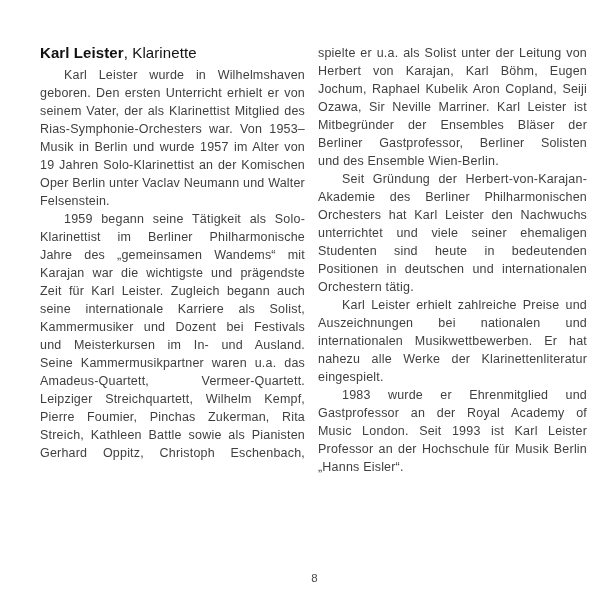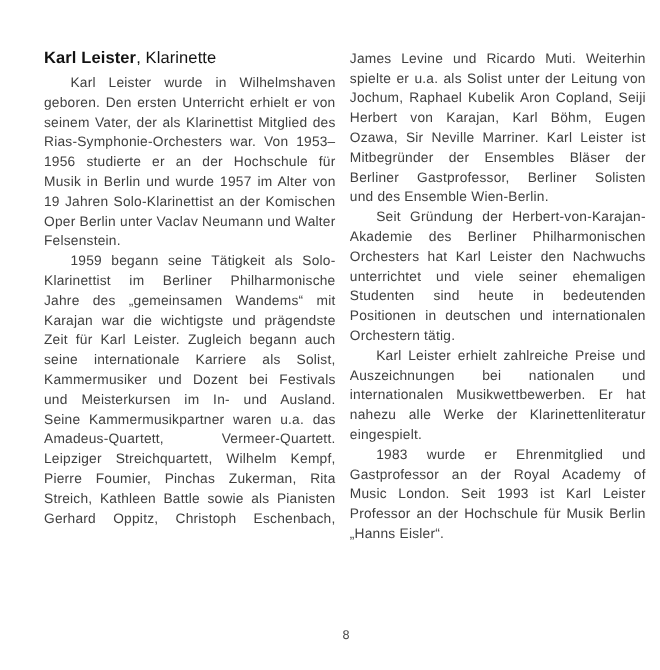--- a/index.html
+++ b/index.html
@@ -63,21 +63,20 @@
 
 <div class="sheet">
   <div class="content">
     <div class="col left">
       <div class="title"><span class="name">Karl Leister</span><span class="role">, Klarinette</span></div>
       <div>
           <div class="line indent"><span>Karl Leister wurde in Wilhelmshaven</span></div>
           <div class="line"><span>geboren. Den ersten Unterricht erhielt er von</span></div>
           <div class="line"><span>seinem Vater, der als Klarinettist Mitglied des</span></div>
           <div class="line"><span>Rias-Symphonie-Orchesters war. Von 1953–</span></div>
-          <div class="line"><span>1956 studierte er an der Hochschule für</span></div>
           <div class="line"><span>Musik in Berlin und wurde 1957 im Alter von</span></div>
           <div class="line"><span>19 Jahren Solo-Klarinettist an der Komischen</span></div>
           <div class="line"><span>Oper Berlin unter Vaclav Neumann und Walter</span></div>
           <div class="line end"><span>Felsenstein.</span></div>
           <div class="line indent"><span>1959 begann seine Tätigkeit als Solo-</span></div>
           <div class="line"><span>Klarinettist im Berliner Philharmonische</span></div>
           <div class="line"><span>Jahre des „gemeinsamen Wandems“ mit</span></div>
           <div class="line"><span>Karajan war die wichtigste und prägendste</span></div>
           <div class="line"><span>Zeit für Karl Leister. Zugleich begann auch</span></div>
           <div class="line"><span>seine internationale Karriere als Solist,</span></div>
@@ -86,24 +85,23 @@
           <div class="line"><span>Seine Kammermusikpartner waren u.a. das</span></div>
           <div class="line"><span>Amadeus-Quartett, Vermeer-Quartett.</span></div>
           <div class="line"><span>Leipziger Streichquartett, Wilhelm Kempf,</span></div>
           <div class="line"><span>Pierre Foumier, Pinchas Zukerman, Rita</span></div>
           <div class="line"><span>Streich, Kathleen Battle sowie als Pianisten</span></div>
           <div class="line"><span>Gerhard Oppitz, Christoph Eschenbach,</span></div>
         </div>
     </div>
     <div class="col right">
       <div>
-          <div class="line"><span>James Levine und Ricardo Muti. Weiterhin</span></div>
           <div class="line"><span>spielte er u.a. als Solist unter der Leitung von</span></div>
+          <div class="line"><span>Herbert von Karajan, Karl Böhm, Eugen</span></div>
           <div class="line"><span>Jochum, Raphael Kubelik Aron Copland, Seiji</span></div>
-          <div class="line"><span>Herbert von Karajan, Karl Böhm, Eugen</span></div>
           <div class="line"><span>Ozawa, Sir Neville Marriner. Karl Leister ist</span></div>
           <div class="line"><span>Mitbegründer der Ensembles </span><span class="it">Bläser der</span></div>
           <div class="line"><span class="it">Berliner Gastprofessor, Berliner Solisten</span></div>
           <div class="line end"><span>und des </span><span class="it">Ensemble Wien-Berlin</span><span>.</span></div>
           <div class="line indent"><span>Seit Gründung der Herbert-von-Karajan-</span></div>
           <div class="line"><span>Akademie des Berliner Philharmonischen</span></div>
           <div class="line"><span>Orchesters hat Karl Leister den Nachwuchs</span></div>
           <div class="line"><span>unterrichtet und viele seiner ehemaligen</span></div>
           <div class="line"><span>Studenten sind heute in bedeutenden</span></div>
           <div class="line"><span>Positionen in deutschen und internationalen</span></div>

